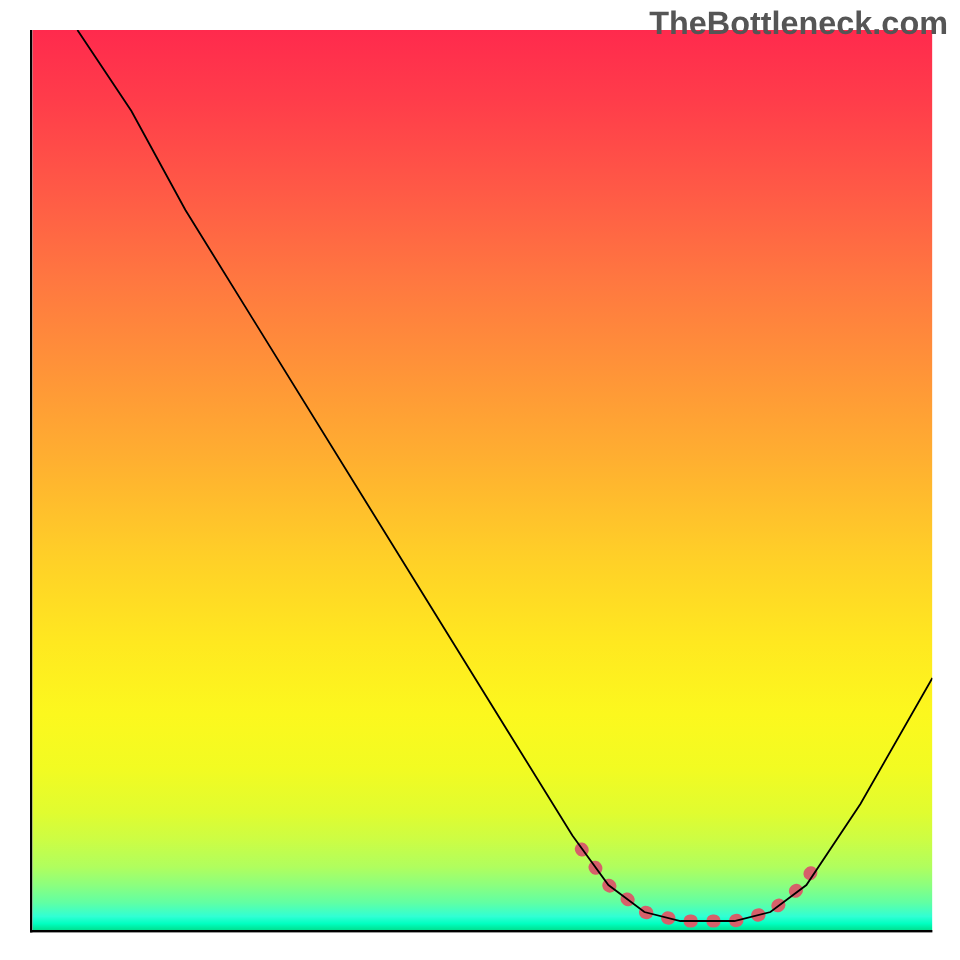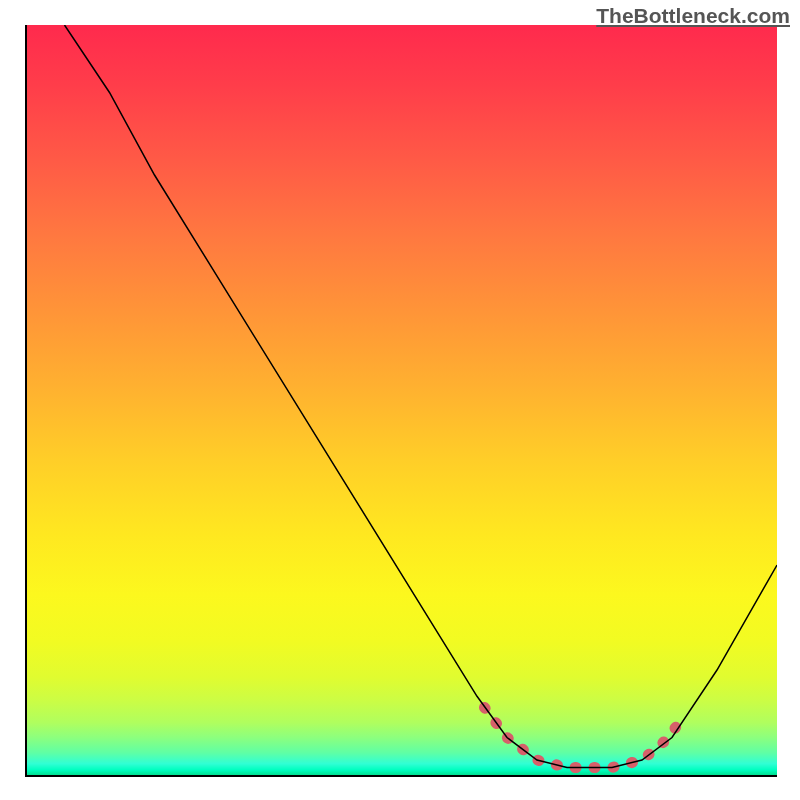--- a/index.html
+++ b/index.html
@@ -8,25 +8,24 @@
     width: 800px;
     height: 800px;
     position: relative;
     font-family: Arial, sans-serif;
     background: #fff;
   }
   .watermark {
     position: absolute;
     top: 4px;
     right: 10px;
-    font-size: 21px;
+    font-size: 27px;
     font-weight: bold;
     color: #555;
     z-index: 10;
-    text-decoration: underline;
   }
   .plot-area {
     position: absolute;
     left: 25px;
     top: 25px;
     width: 750px;
     height: 750px;
     border-left: 2px solid #000;
     border-bottom: 2px solid #000;
     overflow: hidden;

